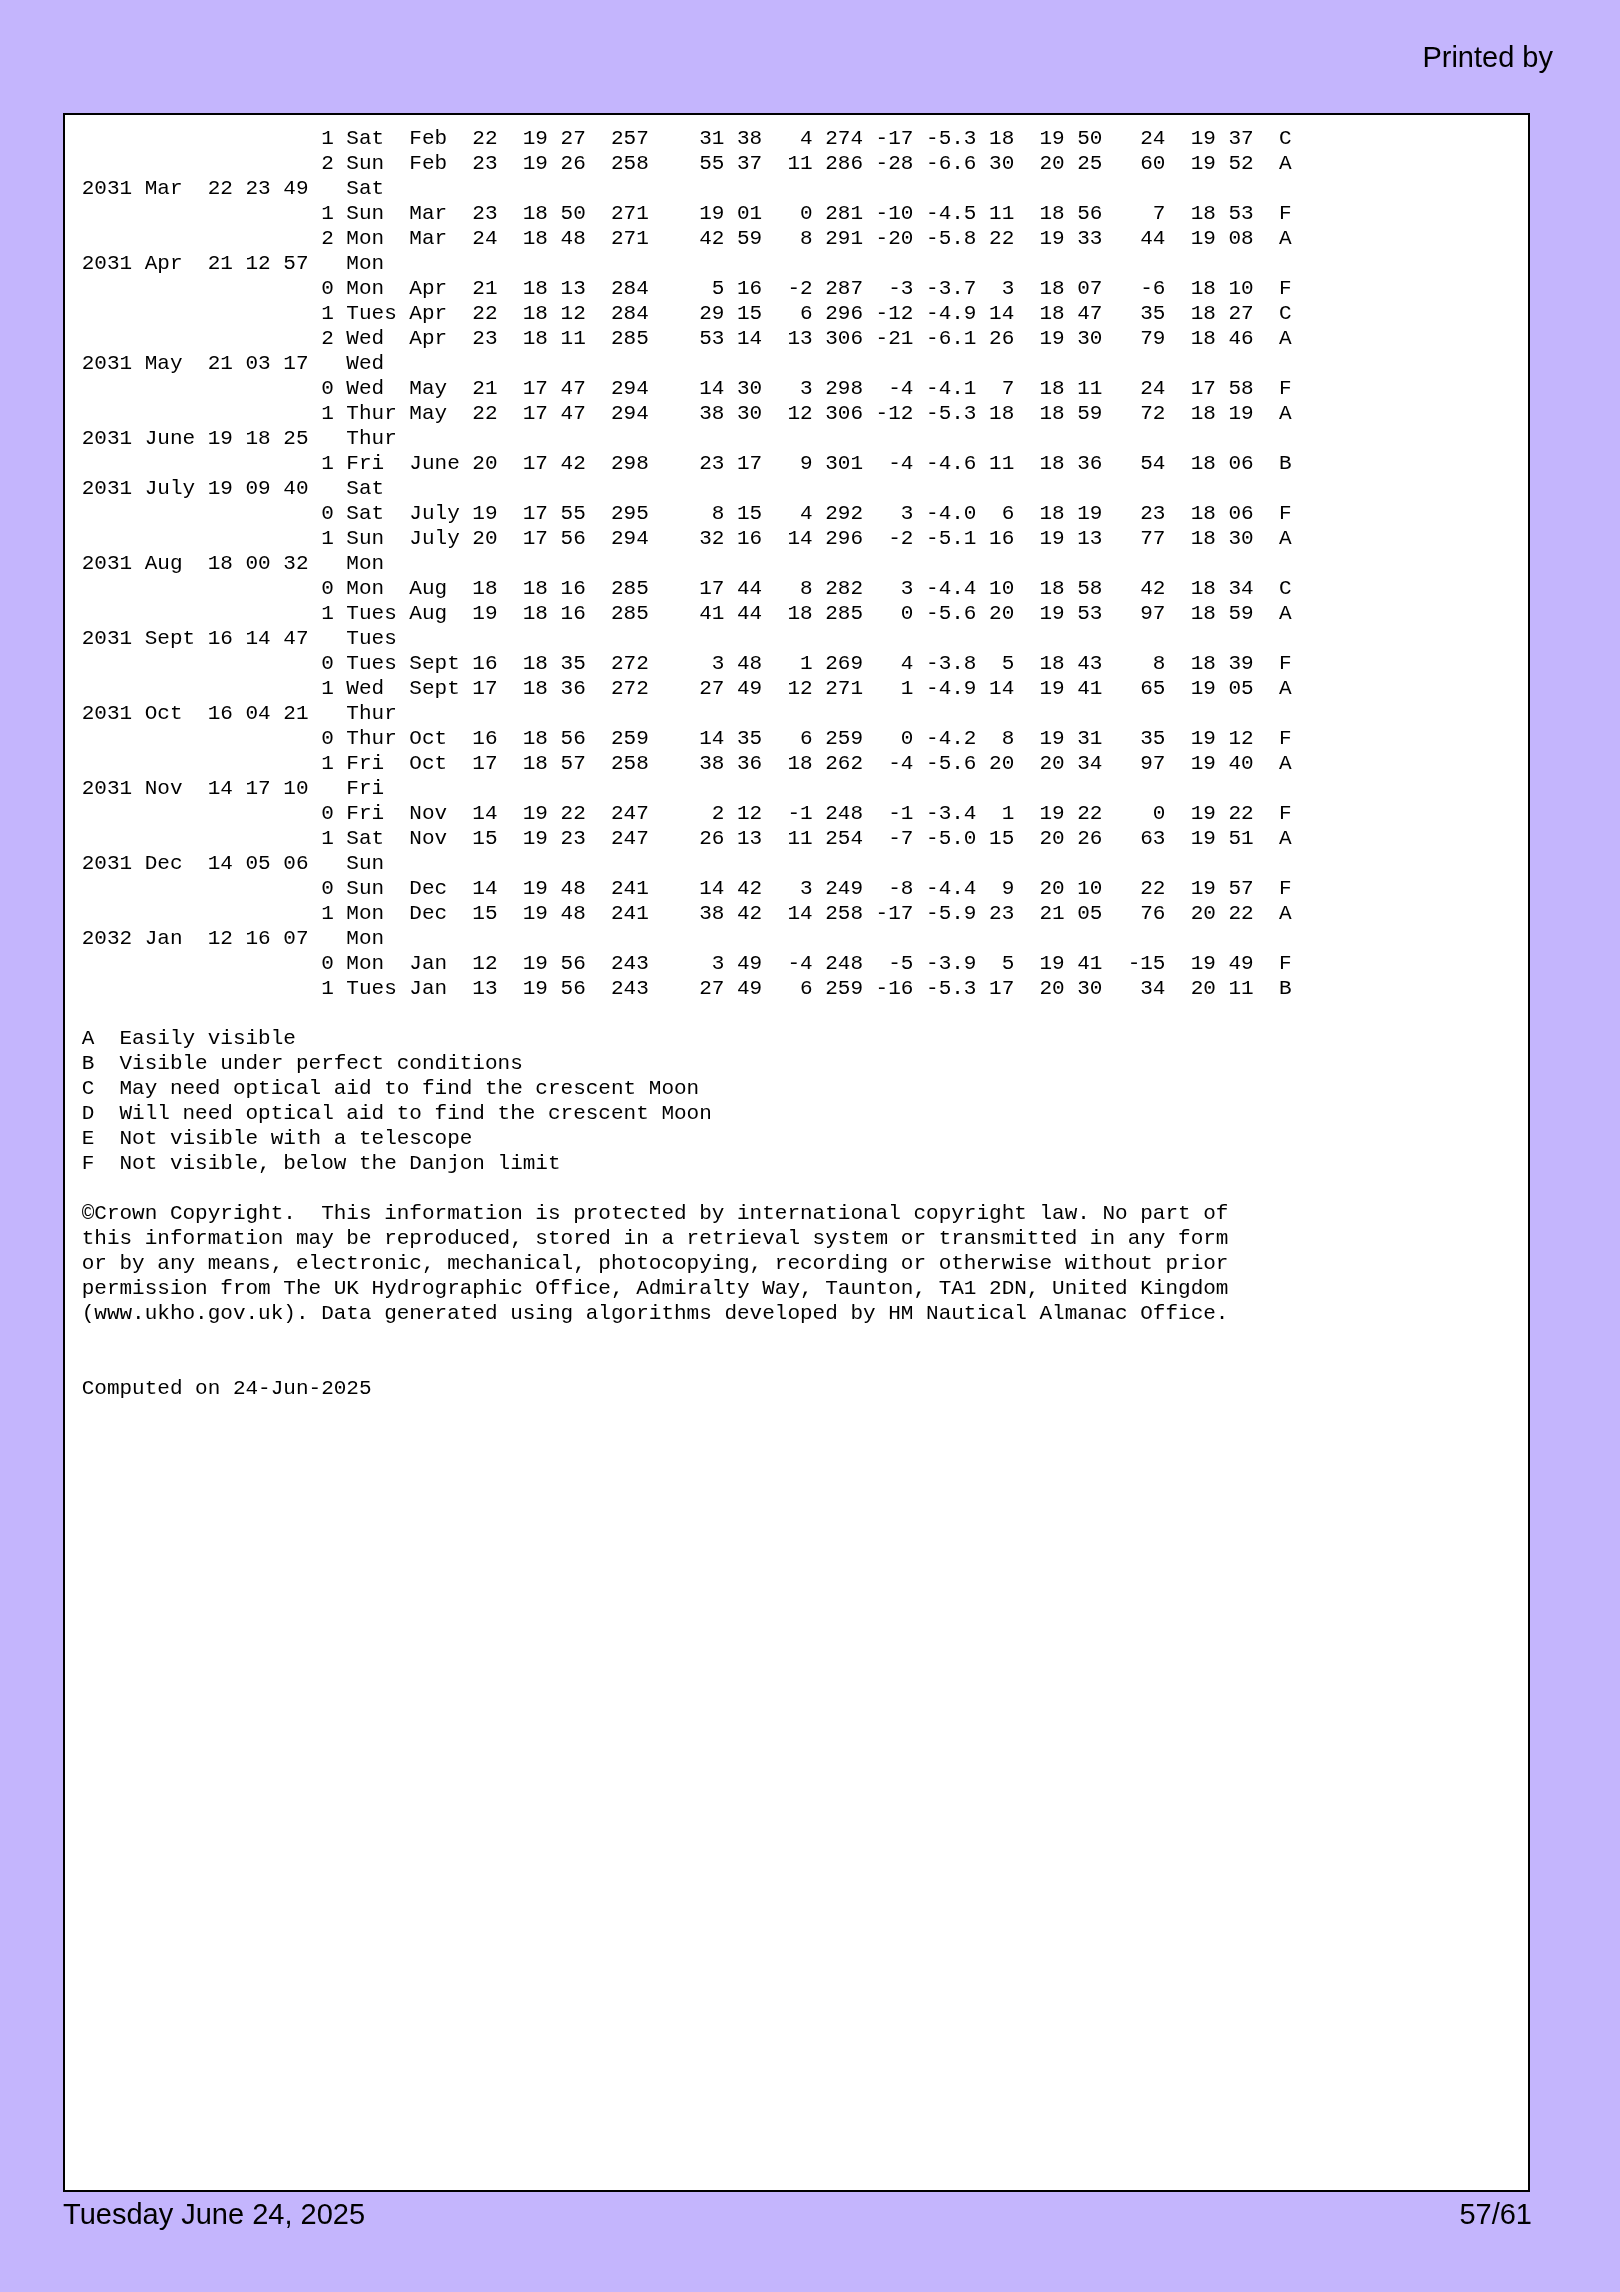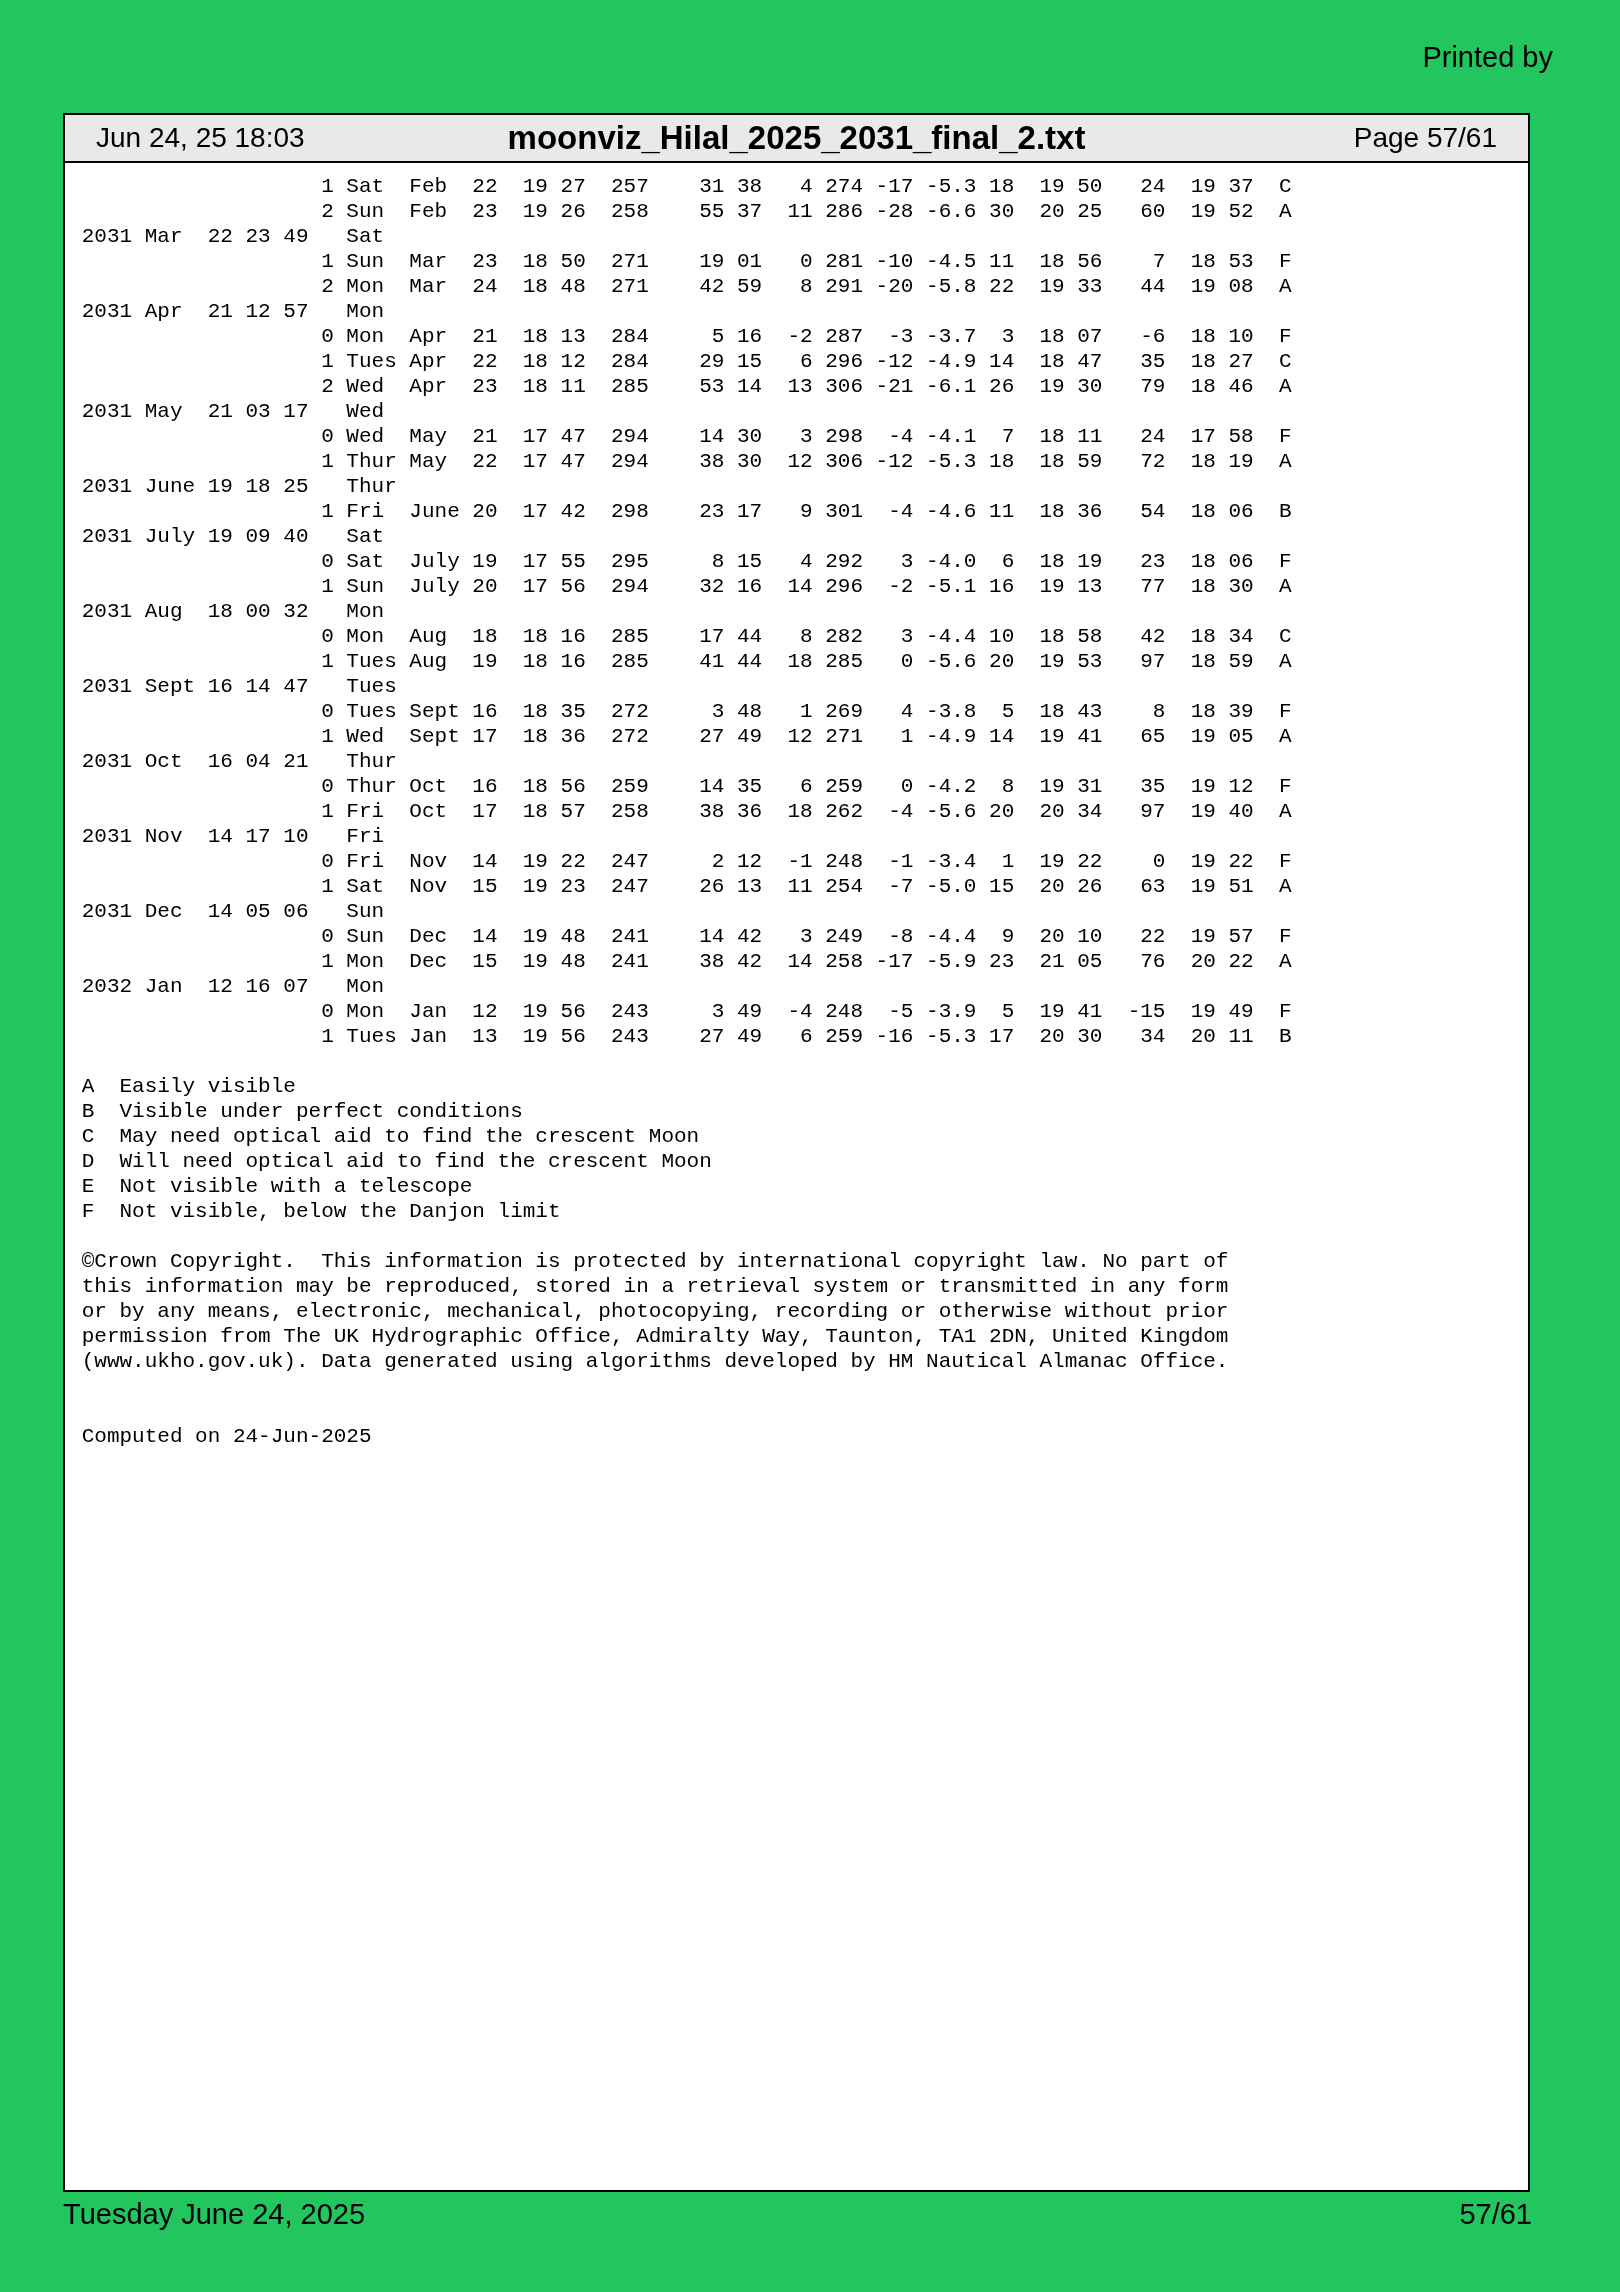--- a/index.html
+++ b/index.html
@@ -4,21 +4,21 @@
 <style>
   html, body {
     margin: 0;
     padding: 0;
     background: #ffffff;
   }
   .sheet {
     position: relative;
     width: 1620px;
     height: 2293px;
-    background: #22c55e;
+    background: #c4b5fd;
     font-family: "Liberation Sans", sans-serif;
     color: #000000;
     overflow: hidden;
   }
   .printed-by {
     position: absolute;
     top: 41px;
     right: 67px;
     font-size: 29px;
     color: #000000;
@@ -84,25 +84,20 @@
 </style>
 </head>
 <body>
 
 <div class="sheet">
 
   <div class="printed-by">Printed by</div>
 
   <div class="doc-frame">
 
-    <div class="doc-header">
-      <span class="hdr-left">Jun 24, 25 18:03</span>
-      <span class="hdr-title">moonviz_Hilal_2025_2031_final_2.txt</span>
-      <span class="hdr-right">Page 57/61</span>
-    </div>
 
     <div class="doc-body">
       <pre class="mono">                   1 Sat  Feb  22  19 27  257    31 38   4 274 -17 -5.3 18  19 50   24  19 37  C
                    2 Sun  Feb  23  19 26  258    55 37  11 286 -28 -6.6 30  20 25   60  19 52  A
 2031 Mar  22 23 49   Sat
                    1 Sun  Mar  23  18 50  271    19 01   0 281 -10 -4.5 11  18 56    7  18 53  F
                    2 Mon  Mar  24  18 48  271    42 59   8 291 -20 -5.8 22  19 33   44  19 08  A
 2031 Apr  21 12 57   Mon
                    0 Mon  Apr  21  18 13  284     5 16  -2 287  -3 -3.7  3  18 07   -6  18 10  F
                    1 Tues Apr  22  18 12  284    29 15   6 296 -12 -4.9 14  18 47   35  18 27  C

